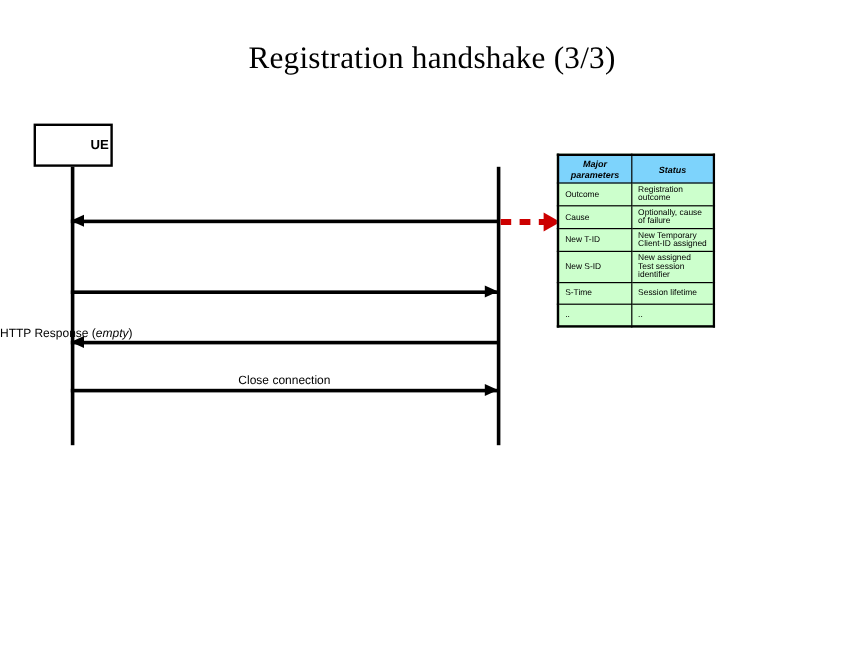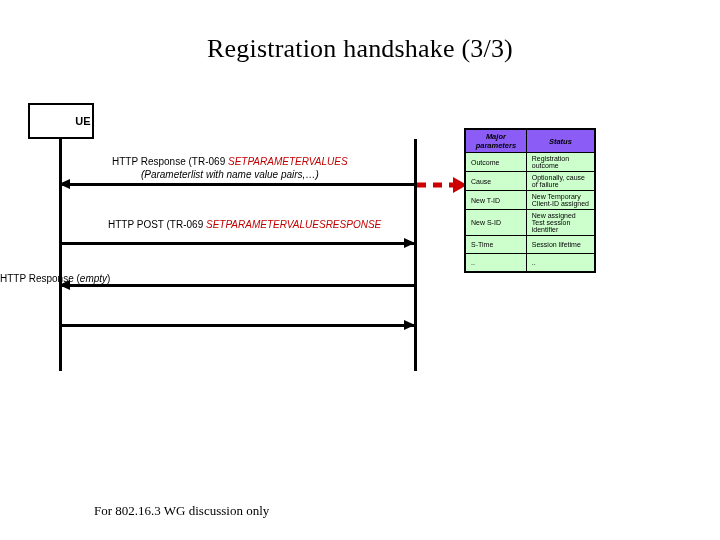--- a/index.html
+++ b/index.html
@@ -95,21 +95,21 @@
   #param-table th, #param-table td {
     border: 1px solid #000000;
     padding: 2px 5px;
     font-size: 7px;
     color: #000000;
     height: 18px;
     vertical-align: middle;
     box-sizing: border-box;
   }
   #param-table th {
-    background: #8b5cf6;
+    background: #7dd3fc;
     font-style: italic;
     font-weight: bold;
     text-align: center;
     font-size: 7.5px;
     height: 21px;
   }
   #param-table td { background: #ccffcc; text-align: left; }
   #param-table col.c1 { width: 98px; }
   #param-table col.c2 { width: 147px; }
 
@@ -131,48 +131,42 @@
 
   <div id="title">Registration handshake (3/3)</div>
 
   <div class="actor-box" id="ue-box">
     <span>UE</span>
   </div>
 
   <div class="lifeline" id="ue-lifeline"></div>
   <div class="lifeline" id="ctrl-lifeline"></div>
 
-  <div class="msg-label" style="left:112px; top:155px;">
-    <span class="center-line">
-      <span>HTTP Response (TR-069 </span><span class="red-it">SETPARAMETERVALUES</span>
-    </span>
-    <span class="center-line it">(Parameterlist with name value pairs,…)</span>
-  </div>
   <div class="msg-line" style="left:59px; top:183px; width:356px;"></div>
   <div class="arrowhead left" style="left:59px; top:179px;"></div>
 
   <svg id="red-arrow" viewBox="0 0 52 18">
     <line x1="0" y1="9" x2="38" y2="9" stroke="#cc0000" stroke-width="5" stroke-dasharray="9,7"></line>
     <polygon points="36,1 50,9 36,17" fill="#cc0000"></polygon>
   </svg>
 
   <div class="msg-label" style="left:108px; top:218px;">
-    <span class="center-line">
-      <span>HTTP POST (TR-069 </span><span class="red-it">SETPARAMETERVALUESRESPONSE</span>
-    </span>
   </div>
   <div class="msg-line" style="left:59px; top:242px; width:356px;"></div>
   <div class="arrowhead right" style="left:404px; top:238px;"></div>
 
   <div class="msg-label" style="left:0px; top:272px; width:474px; text-align:left;">
     <span>HTTP Response (</span><span class="it">empty</span><span>)</span>
   </div>
   <div class="msg-line" style="left:59px; top:284px; width:356px;"></div>
   <div class="arrowhead left" style="left:59px; top:280px;"></div>
 
+  <div class="msg-label" style="left:0px; top:311px; width:474px; text-align:center;">
+    <span>Close connection</span>
+  </div>
   <div class="msg-line" style="left:59px; top:324px; width:356px;"></div>
   <div class="arrowhead right" style="left:404px; top:320px;"></div>
 
   <table id="param-table">
     <colgroup>
         <col class="c1">
         <col class="c2">
       </colgroup>
     <thead>
       <tr>
@@ -201,15 +195,14 @@
         <td>S-Time</td>
         <td>Session lifetime</td>
       </tr>
       <tr>
         <td>..</td>
         <td>..</td>
       </tr>
     </tbody>
   </table>
 
-  <div id="footer">For 802.16.3 WG discussion only</div>
 
 </div>
 
 </body></html>

